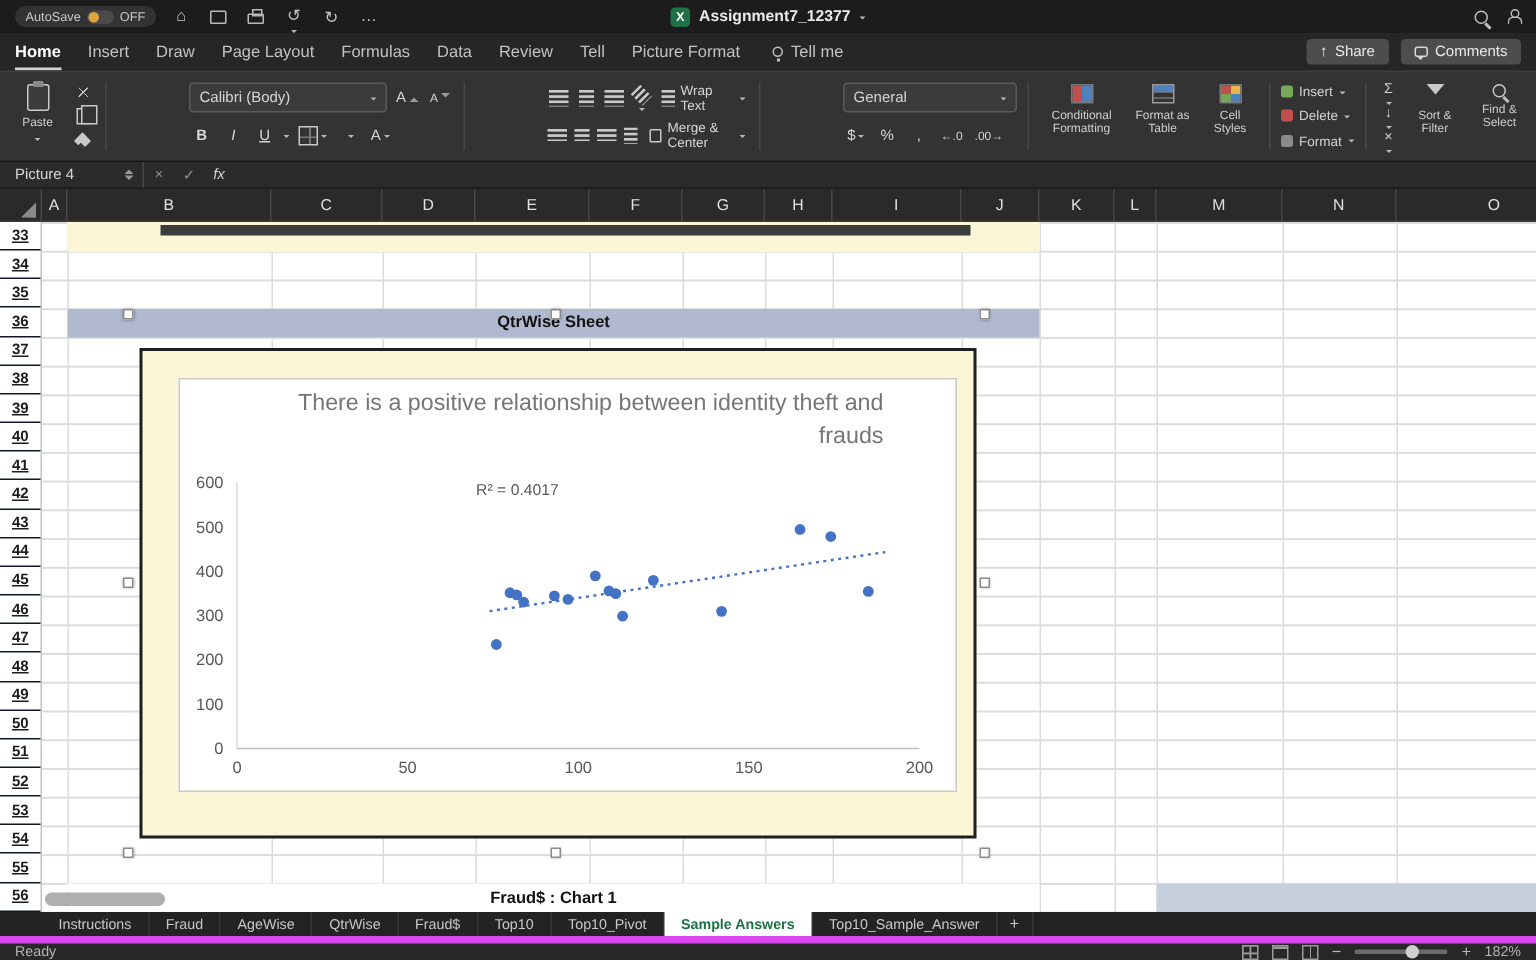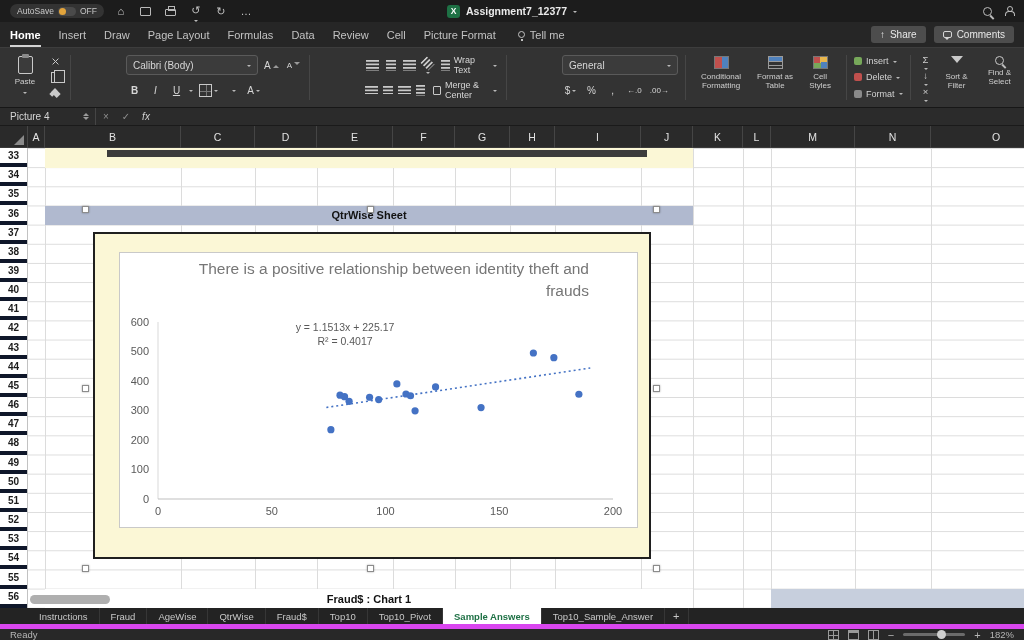--- a/index.html
+++ b/index.html
@@ -97,21 +97,21 @@
   .corner::after { content:""; position:absolute; right:3px; bottom:3px; border:5px solid transparent; border-right-color:#8a8a8a; border-bottom-color:#8a8a8a; width:0; height:0; }
   .colcell { position:absolute; top:0; height:22px; display:flex; align-items:center; justify-content:center;
     font-size:10.5px; color:#e2e2e2; border-right:1px solid #454545; }
 
   
   .sheet { position:absolute; left:0; top:148px; width:1024px; height:460px; background:#fff;
     background-image:linear-gradient(to bottom,#dcdcdc 1px, transparent 1px); background-size:100% 19.17px; }
   .vline { position:absolute; top:0; bottom:0; width:1px; background:#dcdcdc; z-index:1; }
   .rowheader { position:absolute; left:0; top:0; width:28px; height:100%; background:#fff; border-right:1px solid #c2c2c2; z-index:3; }
   .rowcell { height:19.17px; display:flex; align-items:center; justify-content:center;
-    font-size:10px; font-weight:700; color:#1c1c1c; border-bottom:4px solid #0f172a; }
+    font-size:10px; font-weight:700; color:#1c1c1c; border-bottom:1px solid #0f172a;text-decoration:underline; }
   .content { position:absolute; inset:0; z-index:2; }
   .band-yellow { position:absolute; left:45px; top:0; width:648px; height:20px; background:#fbf7d6; }
   .topbar { position:absolute; left:62px; top:2px; width:540px; height:7px; background:#3c3c3c; }
   .qtrband { position:absolute; left:45px; top:57.5px; width:648px; height:19.2px; background:#b0b9cf;
     display:flex; align-items:center; justify-content:center; font-size:11px; font-weight:700; color:#121212; }
   .caption { position:absolute; left:45px; top:441px; width:648px; height:19px; display:flex; align-items:center;
     justify-content:center; font-size:11px; font-weight:700; color:#121212; background:#fff; }
   .band-right { position:absolute; left:771px; top:441px; width:253px; height:19.2px; background:#c7cfdd; }
   .hscroll { position:absolute; left:30px; top:447px; width:80px; height:9px; border-radius:5px;
     background:rgba(110,110,110,.55); z-index:5; }
@@ -186,21 +186,21 @@
 
   <div class="tabrow">
     <div class="rtabs">
         <div class="rtab active">Home</div>
         <div class="rtab">Insert</div>
         <div class="rtab">Draw</div>
         <div class="rtab">Page Layout</div>
         <div class="rtab">Formulas</div>
         <div class="rtab">Data</div>
         <div class="rtab">Review</div>
-        <div class="rtab">Cell</div>
+        <div class="rtab">Tell</div>
         <div class="rtab">Picture Format</div>
       </div>
     <div class="tellme">
       <span class="bulb"></span>
       <span>Tell me</span>
     </div>
     <div class="tabrow-right">
       <div class="pill">
         <span>↑</span>
         <span>Share</span>
@@ -458,21 +458,20 @@
     <div class="content">
       <div class="band-yellow">
           <div class="topbar"></div>
         </div>
       <div class="qtrband">QtrWise Sheet</div>
 
       <div class="chartbox">
         <div class="plotpanel"></div>
         <div class="chart-title">There is a positive relationship between identity theft and frauds</div>
         <div class="equation">
-          <div>y = 1.1513x + 225.17</div>
           <div>R² = 0.4017</div>
         </div>
         <svg class="plot-svg" viewBox="0 0 558 327">
             <line x1="63" y1="88" x2="63" y2="265" stroke="#d9d9d9" stroke-width="1"></line>
             <line x1="63" y1="265" x2="518" y2="265" stroke="#bfbfbf" stroke-width="1"></line>
             <text x="54" y="268.5" text-anchor="end" fill="#595959" font-size="11">0</text>
             <text x="54" y="239" text-anchor="end" fill="#595959" font-size="11">100</text>
             <text x="54" y="209.5" text-anchor="end" fill="#595959" font-size="11">200</text>
             <text x="54" y="180" text-anchor="end" fill="#595959" font-size="11">300</text>
             <text x="54" y="150.5" text-anchor="end" fill="#595959" font-size="11">400</text>

